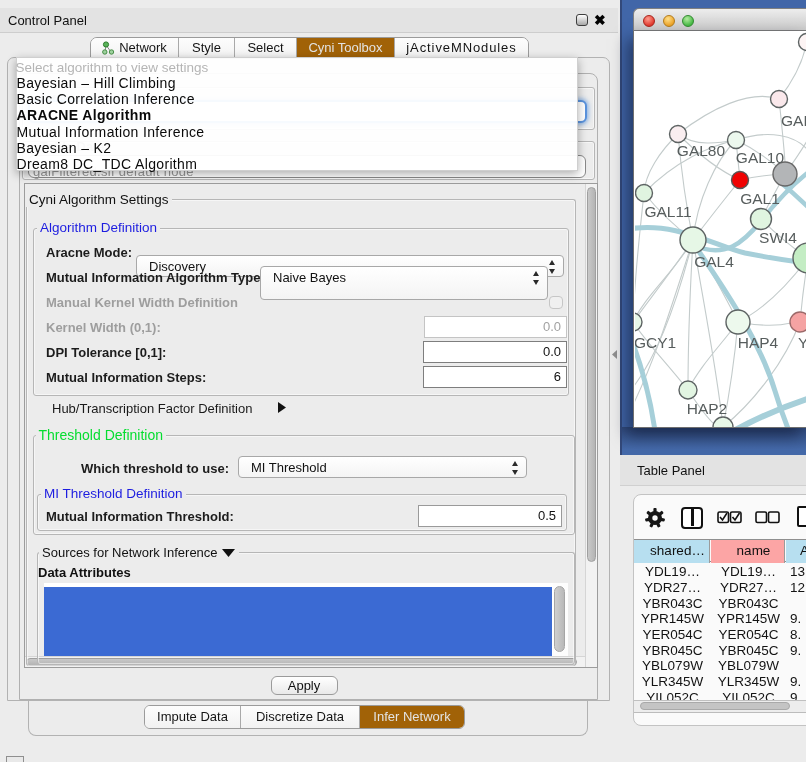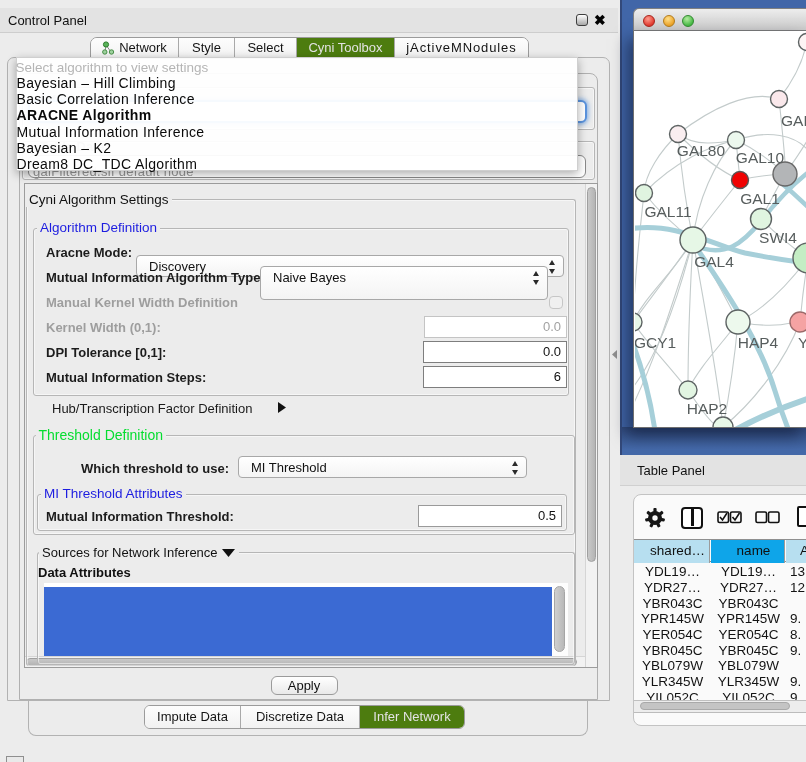--- a/index.html
+++ b/index.html
@@ -9,21 +9,21 @@
 .combo .ct{position:absolute;left:12px;top:3px;font-size:13px;color:#111}
 .updn{position:absolute;right:7px;top:4px;width:8px;height:14px}
 .fld{position:absolute;background:#fff;border:1px solid #7e7e7e;font-size:13px;text-align:right;padding:2px 5px 0 0}
 .gb{position:absolute;border:1px solid #b6b6b6;border-radius:3px;box-shadow:0 0 0 1px rgba(255,255,255,.55) inset}
 .gt{position:absolute;background:#ececec;padding:0 3px;font-size:13px;line-height:14px}
 .lbl{position:absolute;font-weight:bold;font-size:13px;color:#1c1c1c;white-space:nowrap}
 .dis{color:#9e9e9e}
 .tabseg{position:absolute;display:flex;border:1px solid #9b9b9b;border-radius:6px;overflow:hidden;background:#fcfcfc}
 .tabseg .sg{border-right:1px solid #a9a9a9;display:flex;align-items:center;justify-content:center;font-size:13px;color:#141414;background:linear-gradient(#fdfdfd,#f2f2f2)}
 .tabseg .sg:last-child{border-right:none}
-.tabseg .on{background:#4d7c0f;color:#e3e3e3}
+.tabseg .on{background:#a16207;color:#e3e3e3}
 .trow td{font-size:13.5px;color:#131313;text-align:center}
 </style></head>
 <body>
 
 <div class="a" style="left:620px;top:0;width:186px;height:455px;background:#4166a8;border-left:2px solid #33497a"></div>
 <div class="a" style="left:622px;top:427px;width:184px;height:28px;background:linear-gradient(#30497a,#4469a9 80%)"></div>
 
 <div class="a" style="left:0;top:8px;width:618px;height:25px;background:#e3e3e3;border-bottom:1px solid #cdcdcd"></div>
 <div class="a" style="left:8px;top:13px;font-size:13px;color:#111">Control Panel</div>
 <div class="a" style="left:576px;top:14px;width:12px;height:12px;border:1.5px solid #3e3e3e;border-radius:3px;background:linear-gradient(#fff,#a8a8a8)"></div>
@@ -113,21 +113,21 @@
 <div class="lbl" style="left:81px;top:461px">Which threshold to use:</div>
 <div class="combo" style="left:238px;top:456px;width:289px;height:22px">
     <span class="ct">MI Threshold</span>
  <svg class="updn" viewBox="0 0 8 14">
       <path d="M4 0 L7 5 L1 5 Z" fill="#2a2a2a"></path>
       <path d="M4 14 L7 9 L1 9 Z" fill="#2a2a2a"></path>
     </svg>
   </div>
 
 <div class="gb" style="left:37px;top:494px;width:530px;height:37px"></div>
-<div class="gt" style="left:41px;top:487px;color:#1d1de0;font-size:13.5px">MI Threshold Attributes</div>
+<div class="gt" style="left:41px;top:487px;color:#1d1de0;font-size:13.5px">MI Threshold Definition</div>
 <div class="lbl" style="left:46px;top:509px">Mutual Information Threshold:</div>
 <div class="fld" style="left:418px;top:505px;width:144px;height:22px;border-color:#9a9a9a">0.5</div>
 
 <div class="gb" style="left:37px;top:552px;width:538px;height:112px;border-bottom:none"></div>
 <div class="gt" style="left:39px;top:546px">Sources for Network Inference <svg width="15" height="10" viewBox="0 0 15 10" style="vertical-align:-1px">
       <path d="M1 1 L14 1 L7.5 9 Z" fill="#111"></path>
     </svg></div>
 
 <div class="a b" style="left:38px;top:565px;font-size:13px">Data Attributes</div>
 
@@ -264,21 +264,21 @@
 </svg>
 <svg class="a" style="left:755px;top:511px" width="25" height="13" viewBox="0 0 25 13">
  <rect x="1" y="1" width="10.5" height="10.5" fill="none" stroke="#111" stroke-width="1.6" rx="1.5"></rect>
  <rect x="13.5" y="1" width="10.5" height="10.5" fill="none" stroke="#111" stroke-width="1.6" rx="1.5"></rect>
 </svg>
 <div class="a" style="left:797px;top:506px;width:14px;height:21px;border:2.5px solid #111;border-radius:2px;background:#fff"></div>
 
 <div class="a" style="left:634px;top:539px;width:172px;height:161px;overflow:hidden">
  <div class="a" style="left:0;top:0;width:240px;height:23px;border-top:1px solid #8f8f8f;border-bottom:1px solid #8f8f8f">
   <div class="a" style="left:0;top:0;width:76px;height:23px;background:#b7dff0;border-right:1px solid #9b9b9b;text-align:center;line-height:22px;font-size:13.5px;padding-left:12px">shared…</div>
-  <div class="a" style="left:77px;top:0;width:74px;height:23px;background:#0ea5e9;border-right:1px solid #9b9b9b;text-align:center;line-height:22px;font-size:13.5px;padding-left:12px">name</div>
+  <div class="a" style="left:77px;top:0;width:74px;height:23px;background:#fca5a5;border-right:1px solid #9b9b9b;text-align:center;line-height:22px;font-size:13.5px;padding-left:12px">name</div>
   <div class="a" style="left:152px;top:0;width:60px;height:23px;background:#b7dff0;font-size:13.5px;padding-left:14px;line-height:22px">Av</div>
  </div>
  <div class="a" style="left:0;top:25px;width:240px">
   <table style="border-collapse:collapse;table-layout:fixed;width:240px">
    <colgroup>
           <col style="width:77px">
           <col style="width:75px">
           <col style="width:88px">
         </colgroup>
    <tbody>

